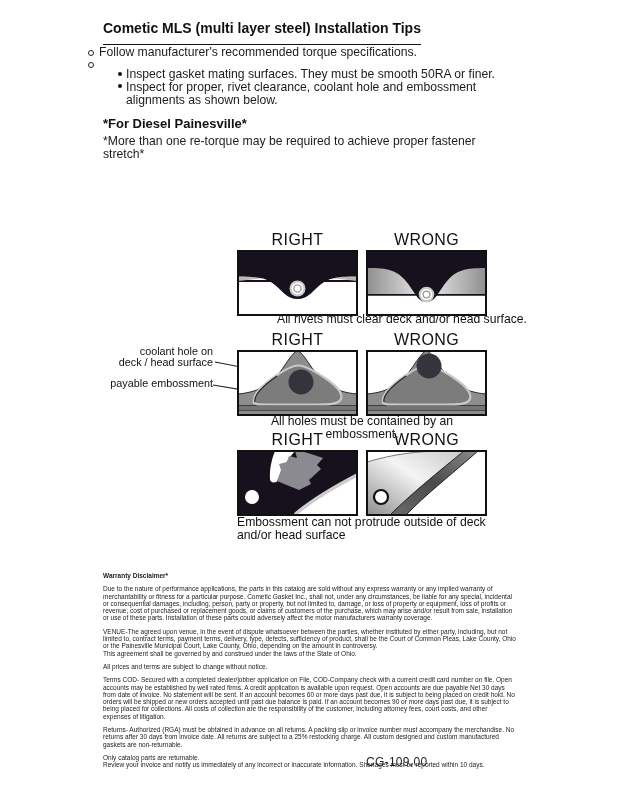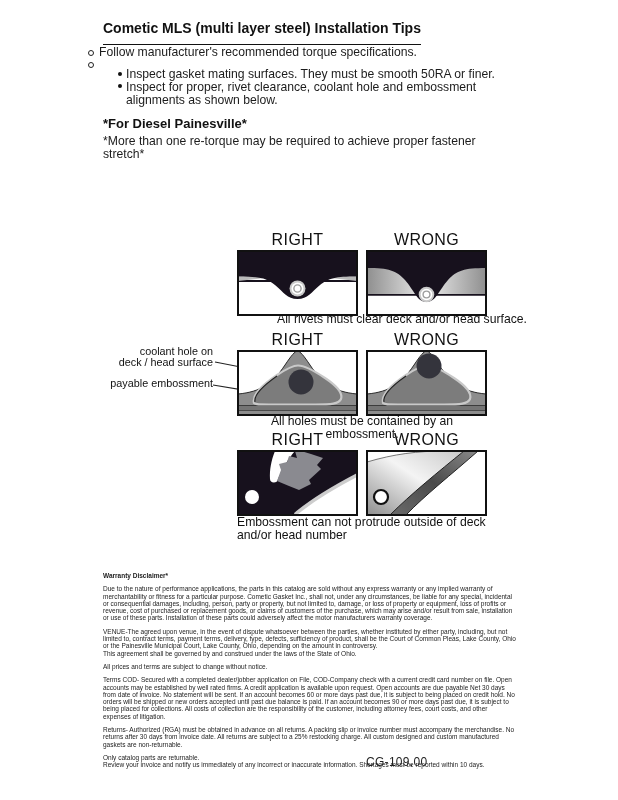--- a/index.html
+++ b/index.html
@@ -185,21 +185,21 @@
           <path d="M98,1 C72,22 45,44 24,65" fill="none" stroke="#222" stroke-width="1"></path>
           <path d="M112,1 C86,24 58,46 40,65" fill="none" stroke="#222" stroke-width="1"></path>
           <path d="M1,12 C28,4 52,1 78,1" fill="none" stroke="#555" stroke-width="0.8"></path>
           <circle cx="15" cy="47" r="7" fill="#ffffff" stroke="#111" stroke-width="2.2"></circle>
           <rect x="1" y="1" width="119" height="64" fill="none" stroke="#111" stroke-width="2"></rect>
         </svg>
       </div>
     </div>
   </div>
   <div class="caption" style="left:237px;top:516px;">Embossment can not protrude outside of deck
-and/or head number</div>
+and/or head surface</div>
 
   <div class="abs disclaimer">
     <p class="disc-h">Warranty Disclaimer*</p>
     <p class="disc-p">Due to the nature of performance applications, the parts in this catalog are sold without any express warranty or any implied warranty of merchantability or fitness for a particular purpose.  Cometic Gasket Inc., shall not, under any circumstances, be liable for any special, incidental or consequential damages, including, person, party or property, but not limited to, damage, or loss of property or equipment, loss of profits or revenue, cost of purchased or replacement goods, or claims of customers of the purchase, which may arise and/or result from sale, installation or use of these parts.  Installation of these parts could adversely affect the motor manufacturers warranty coverage.</p>
     <p class="disc-p">VENUE-The agreed upon venue, in the event of dispute whatsoever between the parties, whether instituted by either party, including, but not limited to, contract terms, payment terms, delivery, type, defects, sufficiency of product, shall be the Court of Common Pleas, Lake County, Ohio or the Painesville Municipal Court, Lake County, Ohio, depending on the amount in controversy.
 This agreement shall be governed by and construed under the laws of the State of Ohio.</p>
     <p class="disc-p">All prices and terms are subject to change without notice.</p>
     <p class="disc-p">Terms COD- Secured with a completed dealer/jobber application on File, COD-Company check with a current credit card number on file.  Open accounts may be established by well rated firms.  A credit application is available upon request.  Open accounts are due payable Net 30 days from date of invoice.  No statement will be sent.  If an account becomes 60 or more days past due, it is subject to being placed on credit hold.  No orders will be shipped or new orders accepted until past due balance is paid.  If an account becomes 90 or more days past due, it is subject to being placed for collections.  All costs of collection are the responsibility of the customer, including attorney fees, court costs, and other expenses of litigation.</p>
     <p class="disc-p">Returns- Authorized (RGA) must be obtained in advance on all returns.  A packing slip or invoice number must accompany the merchandise.  No returns after 30 days from invoice date.  All returns are subject to a 25% restocking charge.  All custom designed and custom manufactured gaskets are non-returnable.</p>
     <p class="disc-p">Only catalog parts are returnable.

